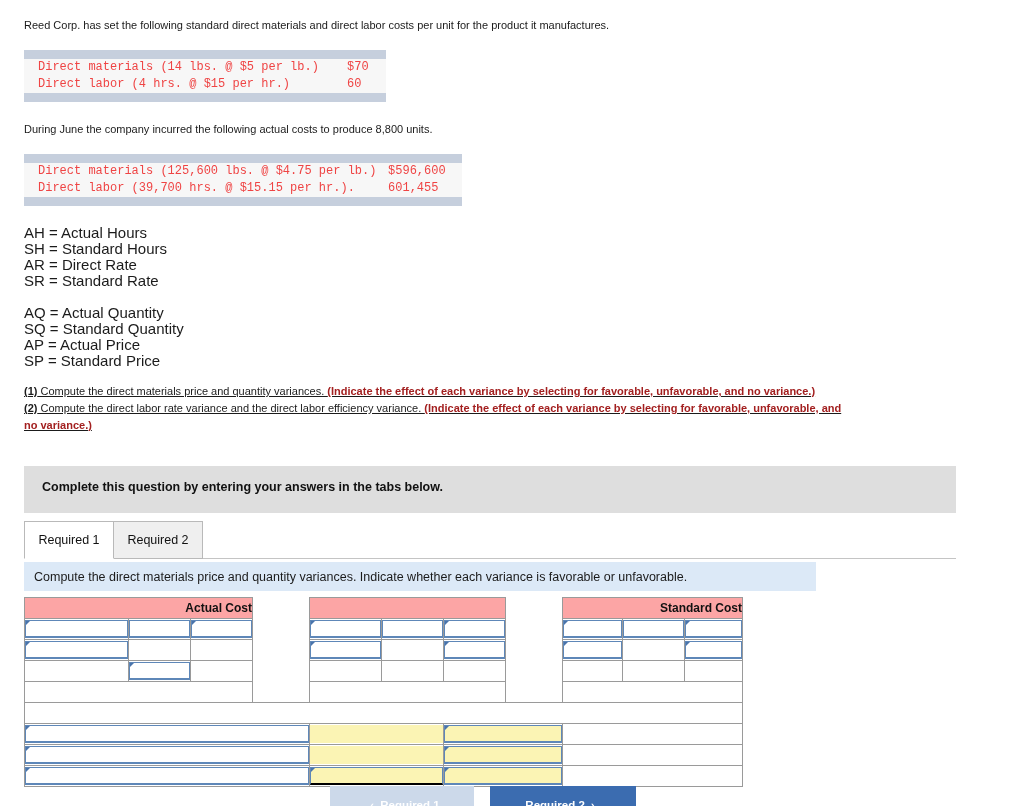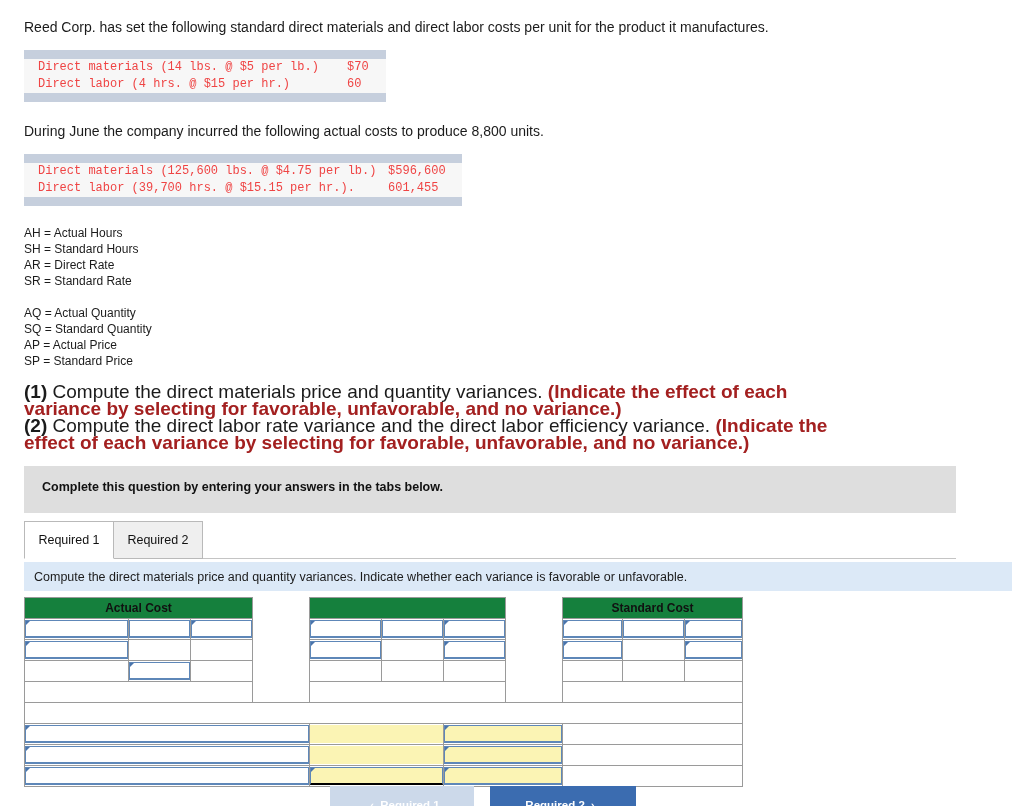--- a/index.html
+++ b/index.html
@@ -14,21 +14,21 @@
     font-family: "Liberation Sans", sans-serif;
     font-size: 13px;
     color: #1a1a1a;
     overflow: hidden;
   }
 
   
   .intro {
     position: absolute;
     left: 24px;
-    font-size: 14px;
+    font-size: 11px;
     color: #1b1b1b;
     white-space: nowrap;
   }
   #intro-1 { top: 19px; }
   #intro-2 { top: 123px; }
 
   
   .fact-table {
     position: absolute;
     left: 24px;
@@ -53,37 +53,38 @@
     line-height: 15px;
     white-space: pre;
   }
   .fact-table td.label-cell { padding-left: 14px; text-align: left; }
   .fact-table td.value-cell { padding-right: 14px; }
 
   
   .legend {
     position: absolute;
     left: 24px;
-    font-size: 12px;
+    font-size: 15px;
     line-height: 16px;
     color: #1b1b1b;
   }
   #legend-hours { top: 225px; }
   #legend-qty   { top: 305px; }
   .legend div { white-space: nowrap; }
 
   
   .requirements {
     position: absolute;
     left: 24px;
     top: 383px;
     width: 830px;
-    font-size: 19px;
+    font-size: 11px;
     line-height: 17px;
     color: #1b1b1b;
+    text-decoration: underline;
   }
   .requirements .num { font-weight: bold; }
   .requirements .emph { color: #a32020; font-weight: bold; }
 
   
   #complete-banner {
     position: absolute;
     left: 24px;
     top: 466px;
     width: 932px;
@@ -140,21 +141,21 @@
     height: 1px;
     background: #c4c4c4;
     z-index: 1;
   }
 
   
   #subinstruction-bar {
     position: absolute;
     left: 24px;
     top: 562px;
-    width: 988px;
+    width: 792px;
     height: 29px;
     background: #dce9f7;
     box-sizing: border-box;
   }
   #subinstruction-bar .bar-text {
     position: absolute;
     left: 10px;
     top: 8px;
     font-size: 12.5px;
     color: #1b1b1b;
@@ -176,25 +177,25 @@
     vertical-align: middle;
   }
   #answer-grid td.gap-col {
     border-top: none;
     border-bottom: none;
     border-left: 1px solid #9a9a9a;
     border-right: 1px solid #9a9a9a;
     background: #ffffff;
   }
   .section-header {
-    background: #15803d;
+    background: #fca5a5;
     color: #111;
     font-size: 12px;
     font-weight: bold;
-    text-align: center;
+    text-align: right;
     height: 19px;
   }
   .section-header.blank { color: transparent; }
 
   
   .cellfield {
     position: relative;
     box-sizing: border-box;
     width: 100%;
     height: 18px;

